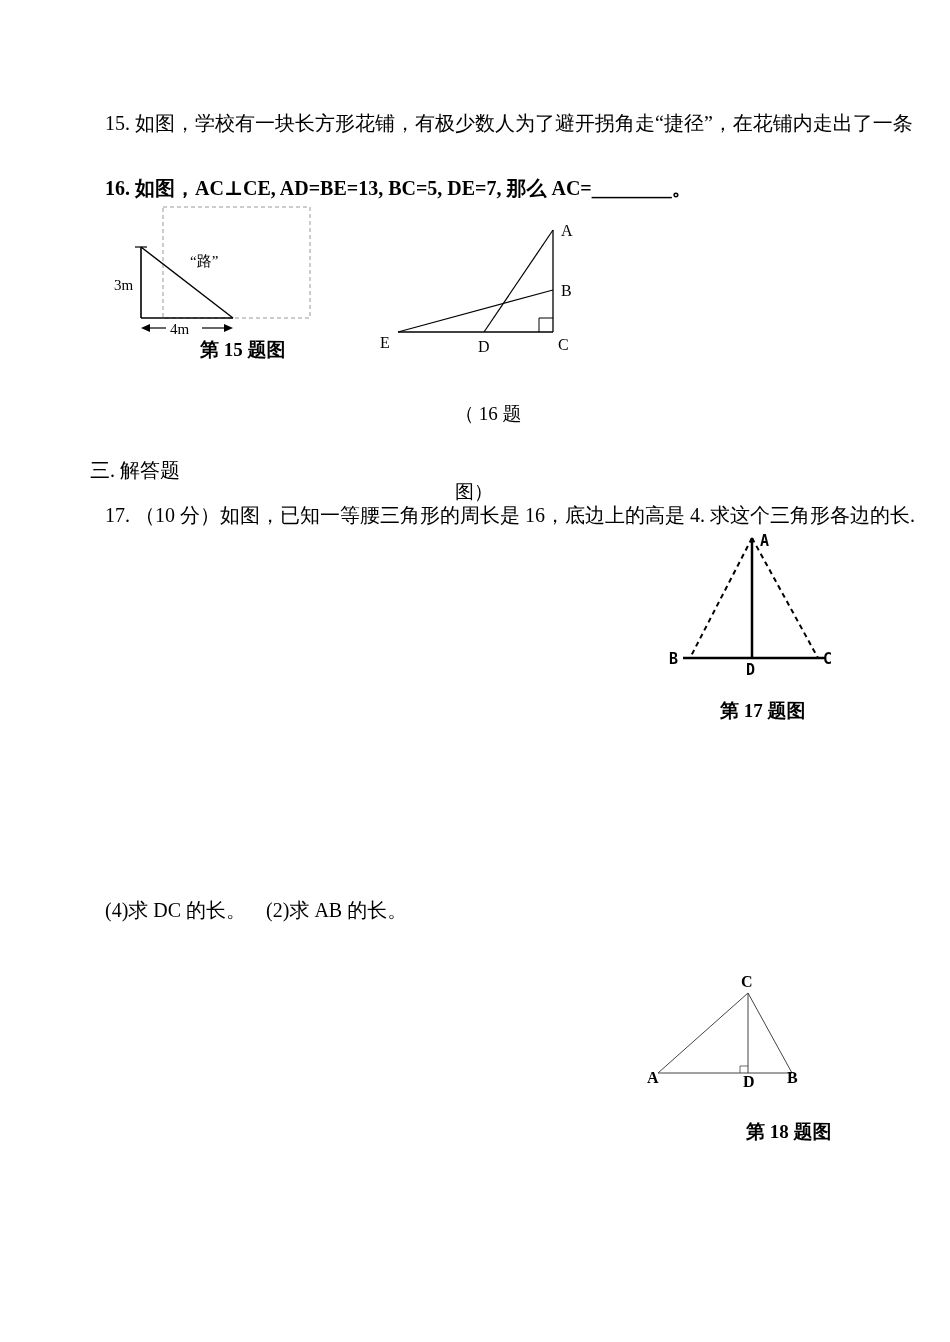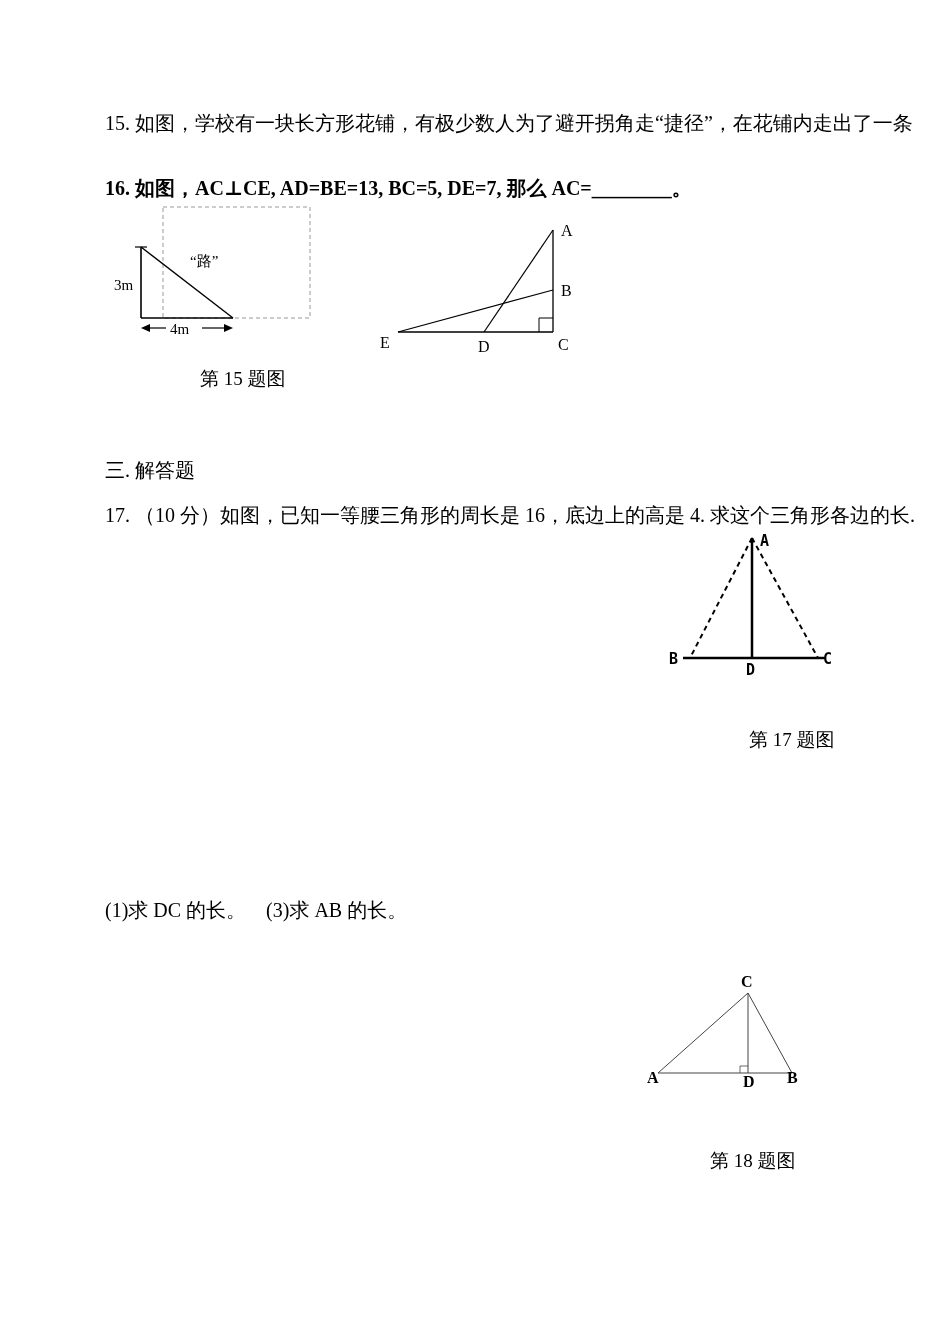--- a/index.html
+++ b/index.html
@@ -17,24 +17,23 @@
     font-size: 20px;
     overflow: hidden;
   }
   .txt {
     position: absolute;
     white-space: pre;
     line-height: 24px;
   }
   .fig-caption {
     position: absolute;
-    font-weight: normal;
+    font-weight: bold;
     font-size: 19px;
     white-space: pre;
-    margin-top: 29px;
   }
   .fig-caption-plain {
     position: absolute;
     font-weight: normal;
     font-size: 19px;
     white-space: pre;
     line-height: 26px;
   }
   svg.fig {
     position: absolute;
@@ -94,45 +93,49 @@
     <line x1="178" y1="117" x2="178" y2="15" stroke="#000" stroke-width="1.3"></line>
     <line x1="178" y1="15" x2="109" y2="117" stroke="#000" stroke-width="1.2"></line>
     <line x1="178" y1="75" x2="23" y2="117" stroke="#000" stroke-width="1.2"></line>
     <path d="M164,117 L164,103 L178,103" fill="none" stroke="#000" stroke-width="1"></path>
     <text x="186" y="21" class="svg-label">A</text>
     <text x="186" y="81" class="svg-label">B</text>
     <text x="183" y="135" class="svg-label">C</text>
     <text x="103" y="137" class="svg-label">D</text>
     <text x="5" y="133" class="svg-label">E</text>
   </svg>
+  <div class="fig-caption-plain" style="left:455px; top:349px;">
+    <div>（ 16 题</div>
+    <div>图）</div>
+  </div>
 
-  <div class="txt" style="left:105px; top:458px;">三. 解答题</div>
+  <div class="txt" style="left:90px; top:458px;">三. 解答题</div>
 
   <div class="txt" style="left:105px; top:503px;">17. （10 分）如图，已知一等腰三角形的周长是 16，底边上的高是 4. 求这个三角形各边的长.</div>
 
   <svg class="fig" style="left:665px; top:530px;" width="180" height="150" viewBox="0 0 180 150">
     <line x1="87" y1="8" x2="25" y2="128" stroke="#000" stroke-width="2" stroke-dasharray="5 4"></line>
     <line x1="87" y1="8" x2="153" y2="128" stroke="#000" stroke-width="2" stroke-dasharray="5 4"></line>
     <line x1="18" y1="128" x2="160" y2="128" stroke="#000" stroke-width="2.5"></line>
     <line x1="87" y1="8" x2="87" y2="128" stroke="#000" stroke-width="2.5"></line>
     <text x="95" y="16" class="svg-label-pixel">A</text>
     <text x="4" y="134" class="svg-label-pixel">B</text>
     <text x="158" y="134" class="svg-label-pixel">C</text>
     <text x="81" y="145" class="svg-label-pixel">D</text>
   </svg>
-  <div class="fig-caption" style="left:749px; top:698px;">第 17 题图</div>
+  <div class="fig-caption" style="left:720px; top:698px;">第 17 题图</div>
 
-  <div class="txt" style="left:105px; top:898px;">(1)求 DC 的长。    (3)求 AB 的长。</div>
+  <div class="txt" style="left:105px; top:898px;">(4)求 DC 的长。    (2)求 AB 的长。</div>
 
   <svg class="fig" style="left:640px; top:975px;" width="180" height="115" viewBox="0 0 180 115">
     <line x1="18" y1="98" x2="108" y2="18" stroke="#444" stroke-width="1"></line>
     <line x1="108" y1="18" x2="152" y2="98" stroke="#444" stroke-width="1"></line>
     <line x1="18" y1="98" x2="152" y2="98" stroke="#444" stroke-width="1"></line>
     <line x1="108" y1="18" x2="108" y2="98" stroke="#444" stroke-width="1"></line>
     <path d="M100,98 L100,91 L108,91" fill="none" stroke="#444" stroke-width="0.8"></path>
     <text x="101" y="12" class="svg-label-bold">C</text>
     <text x="7" y="108" class="svg-label-bold">A</text>
     <text x="103" y="112" class="svg-label-bold">D</text>
     <text x="147" y="108" class="svg-label-bold">B</text>
   </svg>
-  <div class="fig-caption" style="left:710px; top:1119px;text-align:right;">第 18 题图</div>
+  <div class="fig-caption" style="left:746px; top:1119px;text-align:right;">第 18 题图</div>
 
 </div>
 
 </body></html>

